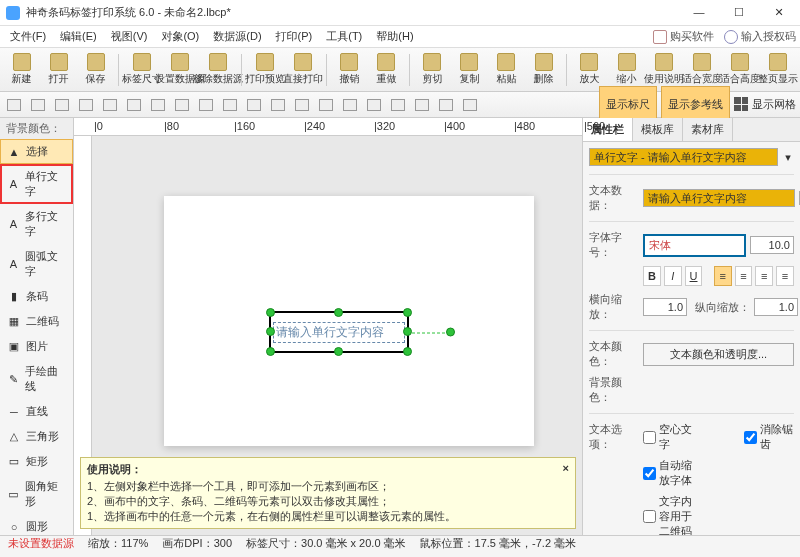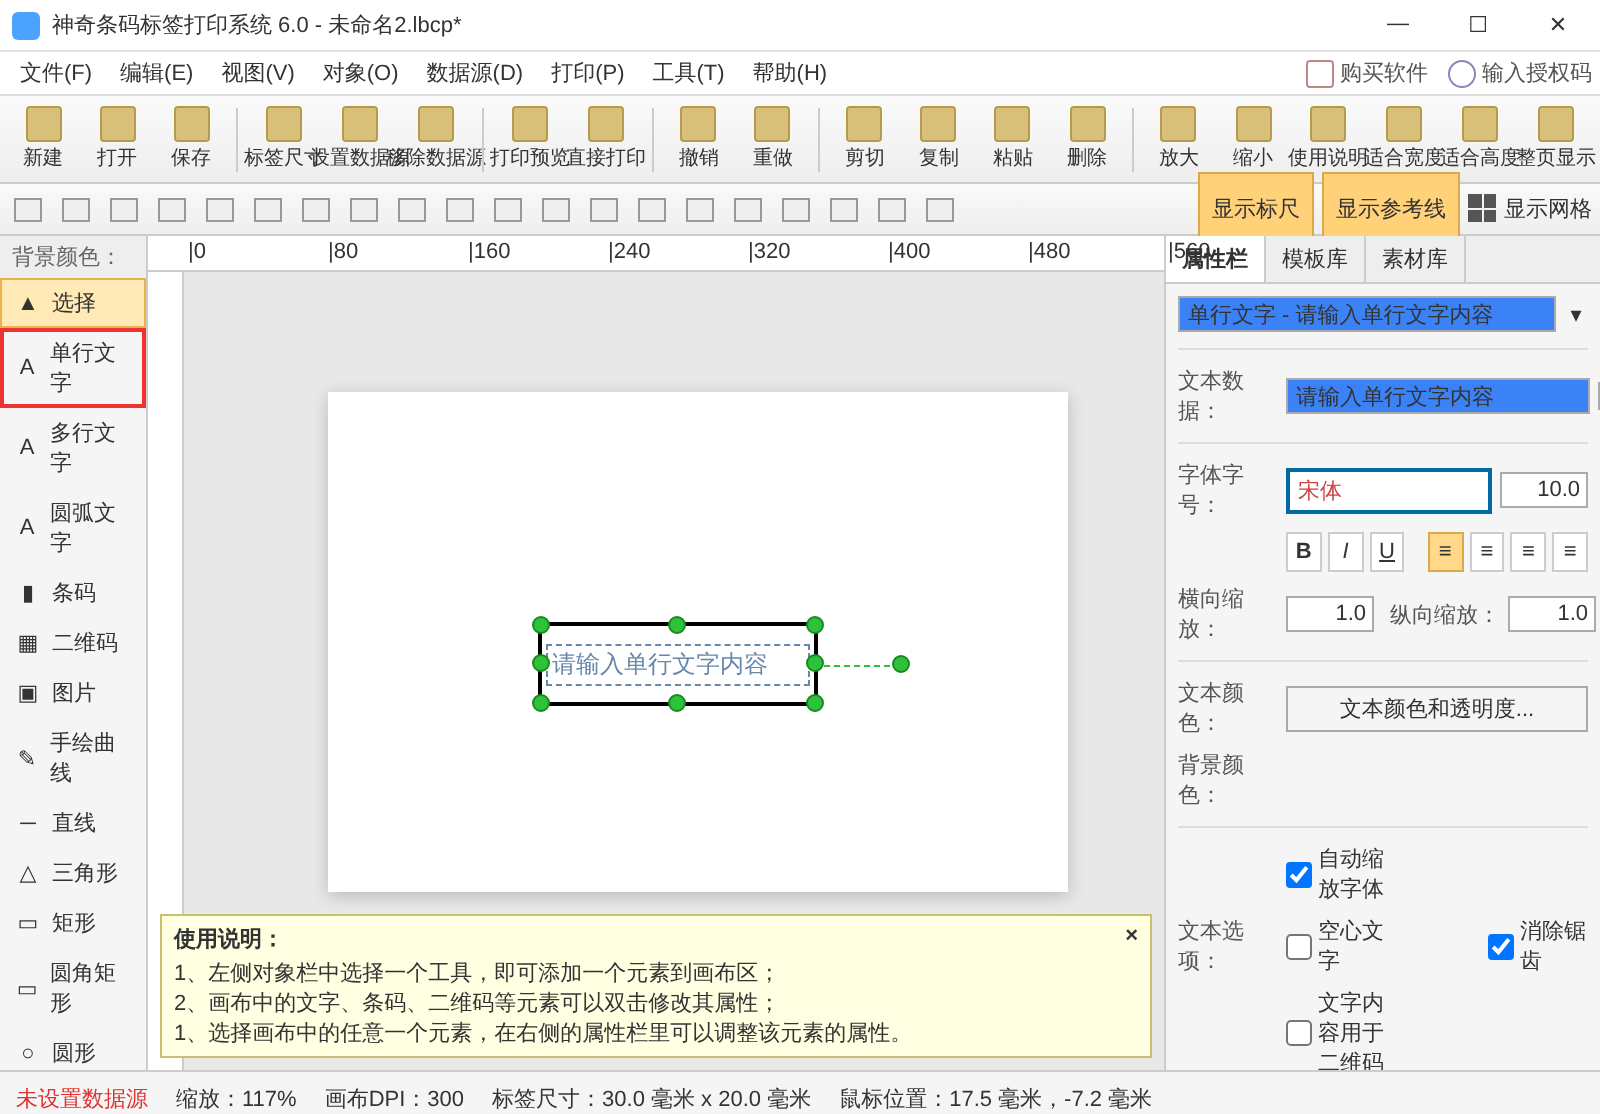--- a/index.html
+++ b/index.html
@@ -51,32 +51,32 @@
 .help{position:absolute;left:6px;right:6px;bottom:6px;border:1px solid #c9c070;background:#ffffe1;padding:4px 6px;font-size:11px}
 .help .close{float:right;cursor:pointer;font-weight:bold}
 .help .ht{font-weight:bold;margin-bottom:2px}
 .rightpanel{width:218px;background:#f5f5f5;border-left:1px solid #ccc;display:flex;flex-direction:column;overflow:hidden}
 .tabs{display:flex;border-bottom:1px solid #ccc;background:#eee}
 .tab{padding:4px 8px;cursor:pointer;display:flex;align-items:center;gap:3px;border-right:1px solid #ccc}
 .tab.active{background:#fff;font-weight:bold}
 .props{padding:6px;display:flex;flex-direction:column;gap:6px;overflow:auto;flex:1}
 .row{display:flex;align-items:center;gap:4px}
 .row label{width:50px;font-size:11px;color:#555;flex-shrink:0}
-.txtin{flex:1;border:1px solid #aaa;padding:2px 4px;background:#3b82f6;font-size:11px}
+.txtin{flex:1;border:1px solid #aaa;padding:2px 4px;background:#eab308;font-size:11px}
 .dots{width:18px;border:1px solid #aaa;background:#eee;text-align:center;cursor:pointer}
 .sel2{border:2px solid #0369a1;background:#fff;padding:2px 4px;flex:1;color:#c44}
 .num{width:44px;border:1px solid #aaa;padding:2px 3px;text-align:right;background:#fff}
 .fmtrow{display:flex;gap:3px;align-items:center}
 .fbtn{width:20px;height:20px;border:1px solid #ccc;background:#fff;display:flex;align-items:center;justify-content:center;cursor:pointer;font-size:11px}
 .fbtn.on{background:#ffd88a;border-color:#dba94a}
 .hr{border-top:1px solid #ddd;margin:2px 0}
 .widebtn{flex:1;border:1px solid #aaa;background:#f5f5f5;padding:3px;text-align:center;cursor:pointer}
 .chk{display:flex;align-items:center;gap:3px;font-size:11px}
 .chk input{margin:0}
-.statusbar{height:22px;background:#f5f5f5;border-top:1px solid #ccc;display:flex;align-items:flex-end;padding:0 8px;gap:14px;font-size:11px;color:#555}
+.statusbar{height:22px;background:#f5f5f5;border-top:1px solid #ccc;display:flex;align-items:flex-start;padding:0 8px;gap:14px;font-size:11px;color:#555}
 .statusbar span:first-child{color:#d33}
 </style>
 </head>
 <body>
 
 <div class="titlebar">
   <div class="logo"></div>
   <div class="title">神奇条码标签打印系统 6.0 - 未命名2.lbcp*</div>
   <div class="winbtns">
     <span>—</span>
@@ -429,39 +429,39 @@
         </div>
       <div class="hr"></div>
       <div class="row">
           <label>文本颜色：</label>
           <div class="widebtn">文本颜色和透明度...</div>
         </div>
       <div class="row">
           <label>背景颜色：</label>
         </div>
       <div class="hr"></div>
-      <div class="row" style="margin-left:54px">
-          <label class="chk">
-            <input type="checkbox" checked="" style="">
-            <span>自动缩放字体</span>
-          </label>
-        </div>
       <div class="row">
           <label>文本选项：</label>
         <label class="chk">
             <input type="checkbox" style="">
             <span>空心文字</span>
           </label>
         <label class="chk" style="margin-left:auto">
             <input type="checkbox" checked="" style="">
             <span>消除锯齿</span>
           </label>
       </div>
       <div class="row" style="margin-left:54px">
           <label class="chk">
+            <input type="checkbox" checked="" style="">
+            <span>自动缩放字体</span>
+          </label>
+        </div>
+      <div class="row" style="margin-left:54px">
+          <label class="chk">
             <input type="checkbox" style="">
             <span>文字内容用于二维码</span>
           </label>
         </div>
 
     </div>
   </div>
 </div>
 
 <div class="statusbar">

